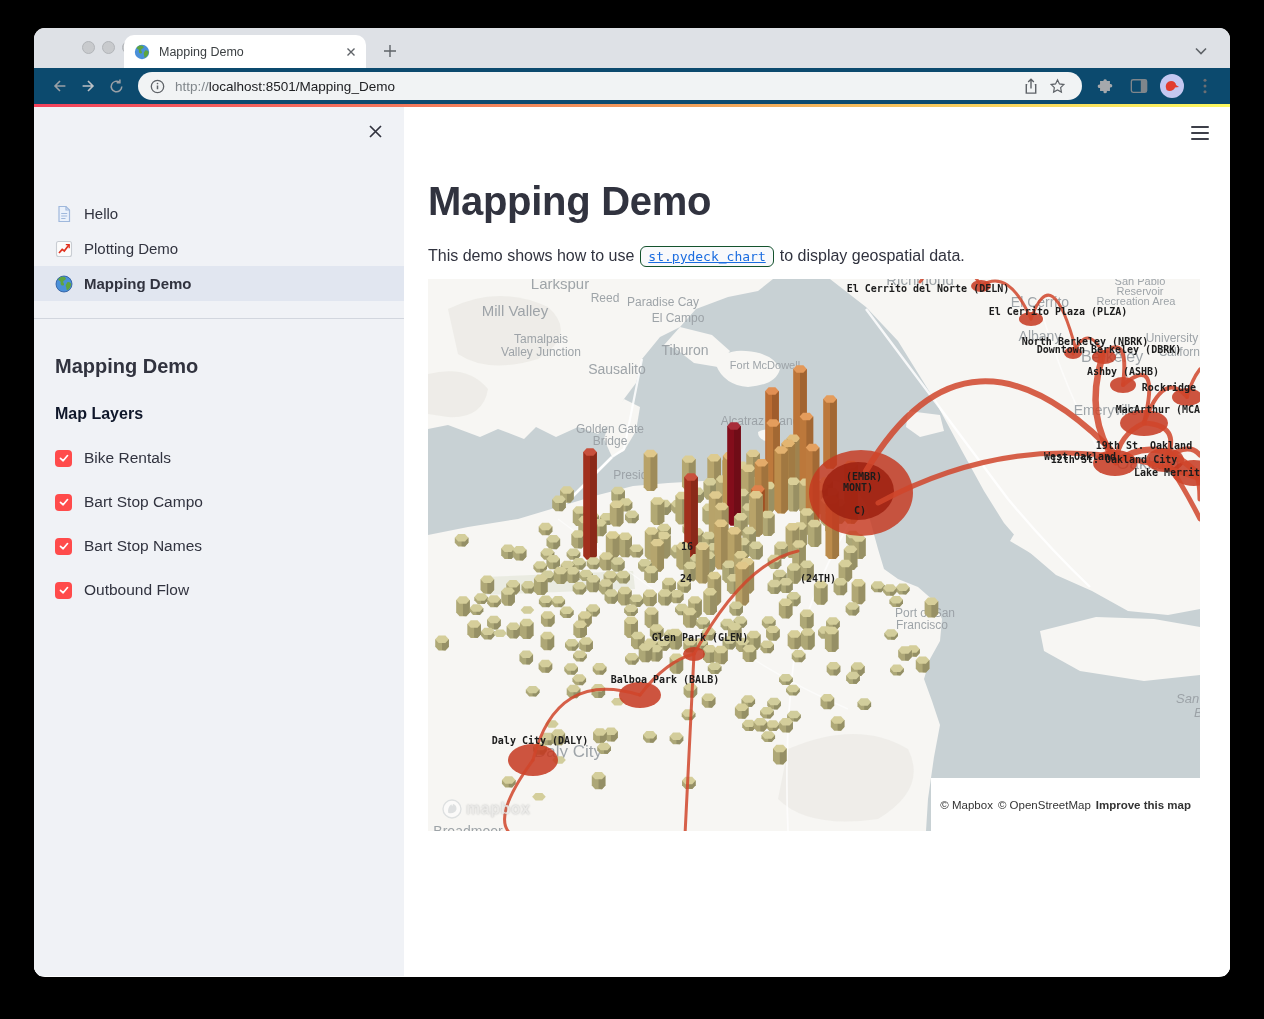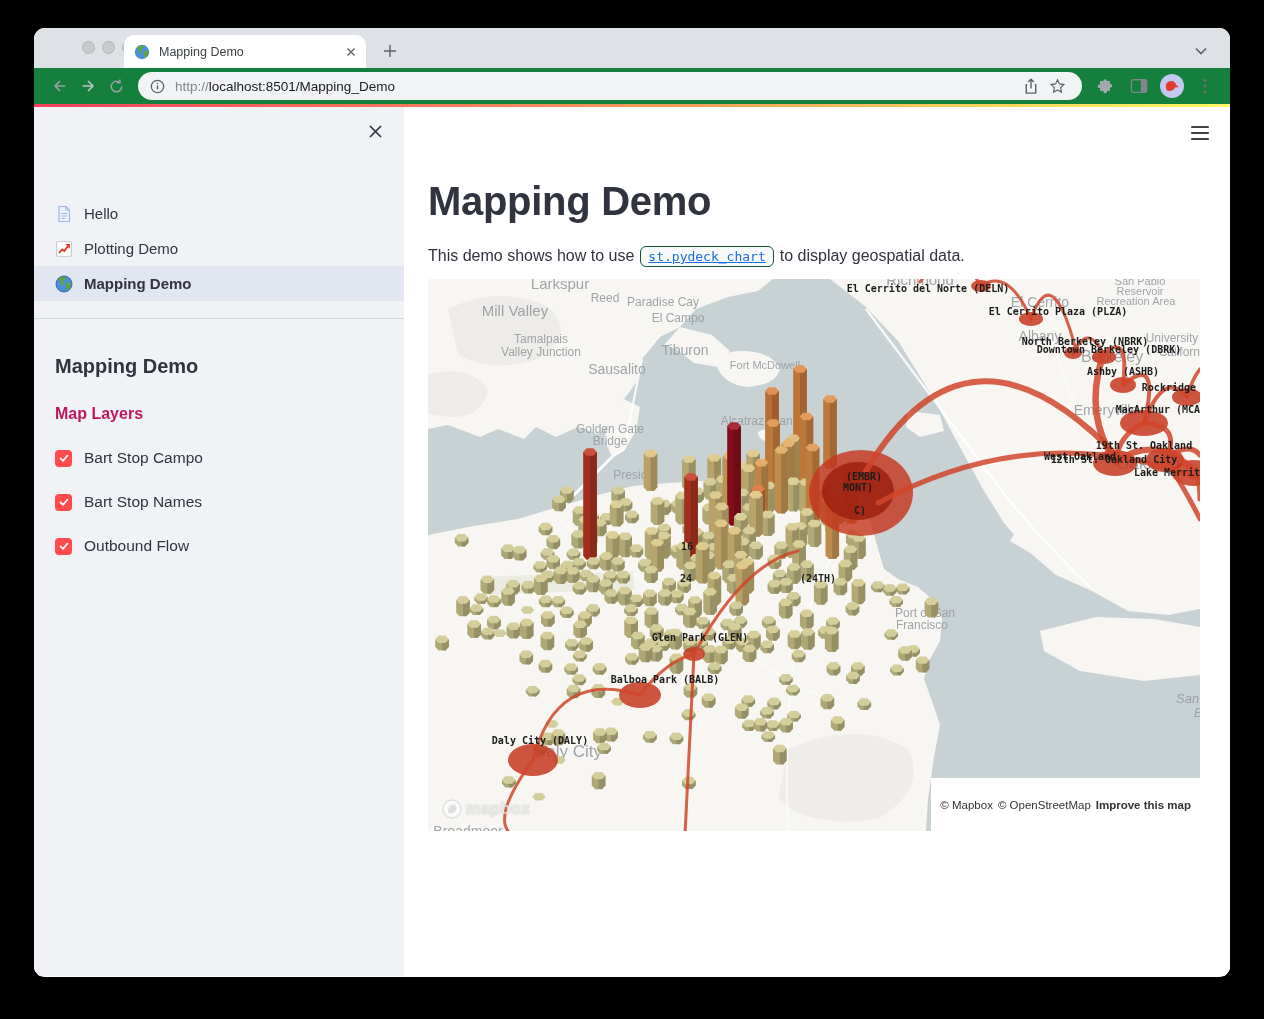--- a/index.html
+++ b/index.html
@@ -9,42 +9,42 @@
           background:#fff;box-shadow:0 22px 70px rgba(0,0,0,.65);overflow:hidden;}
   
   .tabstrip{position:relative;height:40px;background:#DEE1E6;}
   .lights{position:absolute;left:48px;top:13px;display:flex;gap:7px;}
   .light{width:13px;height:13px;border-radius:50%;background:#C8CACD;border:1px solid #B2B5B9;box-sizing:border-box;}
   .tab{position:absolute;left:90px;bottom:0;width:242px;height:33px;background:#fff;border-radius:10px 10px 0 0;
        display:flex;align-items:center;padding:0 10px;box-sizing:border-box;}
   .tab-title{font-size:12.5px;color:#3C4043;margin-left:9px;flex:1;white-space:nowrap;overflow:hidden;}
   .newtab{position:absolute;left:344px;bottom:5px;width:24px;height:24px;display:flex;align-items:center;justify-content:center;}
   .chev{position:absolute;right:22px;bottom:8px;}
-  .toolbar{position:relative;height:36px;background:#15803d;display:flex;align-items:center;padding:0 12px;box-sizing:border-box;}
+  .toolbar{position:relative;height:36px;background:#0c4a6e;display:flex;align-items:center;padding:0 12px;box-sizing:border-box;}
   .navbtn{width:28px;height:28px;display:flex;align-items:center;justify-content:center;flex:0 0 auto;}
   .omnibox{flex:1;height:28px;margin-left:8px;background:#F1F3F4;border-radius:14px;display:flex;align-items:center;
            padding:0 12px;box-sizing:border-box;max-width:952px;}
   .url{font-size:13.5px;color:#202124;margin-left:10px;flex:1;white-space:nowrap;overflow:hidden;}
   .url .scheme{color:#80868B;}
   .obx-ic{width:26px;height:26px;display:flex;align-items:center;justify-content:center;flex:0 0 auto;}
   .chrome-right{display:flex;align-items:center;margin-left:10px;gap:8px;}
   .cr-ic{width:26px;height:26px;display:flex;align-items:center;justify-content:center;}
   .avatar{width:24px;height:24px;border-radius:50%;background:#C4C7F0;display:flex;align-items:center;justify-content:center;overflow:hidden;}
   
   .app{position:relative;height:872px;display:flex;background:#fff;}
   .decoration{position:absolute;left:0;top:0;width:100%;height:3px;z-index:5;}
   .sidebar{width:370px;background:#F0F2F6;position:relative;flex:0 0 auto;padding-top:3px;box-sizing:border-box;}
   .sb-close{position:absolute;top:16px;right:18px;width:22px;height:22px;display:flex;align-items:center;justify-content:center;cursor:pointer;}
   .nav{margin-top:89px;}
   .nav-item{height:35px;display:flex;align-items:center;padding-left:21px;font-size:15px;color:#31333F;cursor:pointer;}
   .nav-item .ic{width:18px;height:18px;margin-right:11px;flex:0 0 auto;}
   .nav-item.sel{background:#E1E6F0;font-weight:700;}
   .divider{height:1px;background:#D2D6DE;margin-top:17px;}
   .sb-title{margin:36px 0 0 21px;font-size:20px;font-weight:700;color:#31333F;}
-  .sb-sub{margin:27px 0 0 21px;font-size:16px;font-weight:700;color:#be185d;}
+  .sb-sub{margin:27px 0 0 21px;font-size:16px;font-weight:700;color:#0f172a;}
   .cb-row{display:flex;align-items:center;margin:26px 0 0 21px;height:18px;cursor:pointer;}
   .cb-box{width:17px;height:17px;border-radius:4px;background:#FF4B4B;display:flex;align-items:center;justify-content:center;flex:0 0 auto;}
   .cb-label{font-size:15.5px;color:#31333F;margin-left:12px;}
   .main{flex:1;position:relative;background:#fff;padding:0 30px 0 24px;box-sizing:border-box;}
   .hamburger{position:absolute;top:20px;right:17px;width:22px;height:18px;display:flex;flex-direction:column;justify-content:center;gap:3.5px;cursor:pointer;}
   .hamburger span{display:block;height:2.2px;background:#3D3F49;border-radius:1px;width:18px;}
   .h1{margin:73px 0 0;font-size:40px;font-weight:700;color:#31333F;letter-spacing:-.3px;line-height:1.2;}
   .intro{margin:22px 0 0;font-size:16px;color:#31333F;}
   .codelink{font-family:"DejaVu Sans Mono","Liberation Mono",monospace;font-size:13px;color:#1A6CE0;
             text-decoration:underline;background:#F8F9FB;border:1px solid #14532d;border-radius:6px;
@@ -189,20 +189,28 @@
           </svg>
           <span>Mapping Demo</span>
         </div>
       </nav>
 
       <div class="divider"></div>
 
       <div class="sb-title">Mapping Demo</div>
       <div class="sb-sub">Map Layers</div>
 
+      <label class="cb-row">
+        <span class="cb-box" style="background: rgb(255, 75, 75);">
+          <svg width="12" height="12" viewBox="0 0 17 17">
+              <path d="M3.5,9 L7.3,12.4 L13.5,5" fill="none" stroke="#fff" stroke-width="2.4" stroke-linecap="round" stroke-linejoin="round"></path>
+            </svg>
+        </span>
+        <span class="cb-label">Bike Rentals</span>
+      </label>
       <label class="cb-row">
         <span class="cb-box" style="background: rgb(255, 75, 75);">
           <svg width="12" height="12" viewBox="0 0 17 17">
               <path d="M3.5,9 L7.3,12.4 L13.5,5" fill="none" stroke="#fff" stroke-width="2.4" stroke-linecap="round" stroke-linejoin="round"></path>
             </svg>
         </span>
         <span class="cb-label">Bart Stop Campo</span>
       </label>
       <label class="cb-row">
         <span class="cb-box" style="background: rgb(255, 75, 75);">

